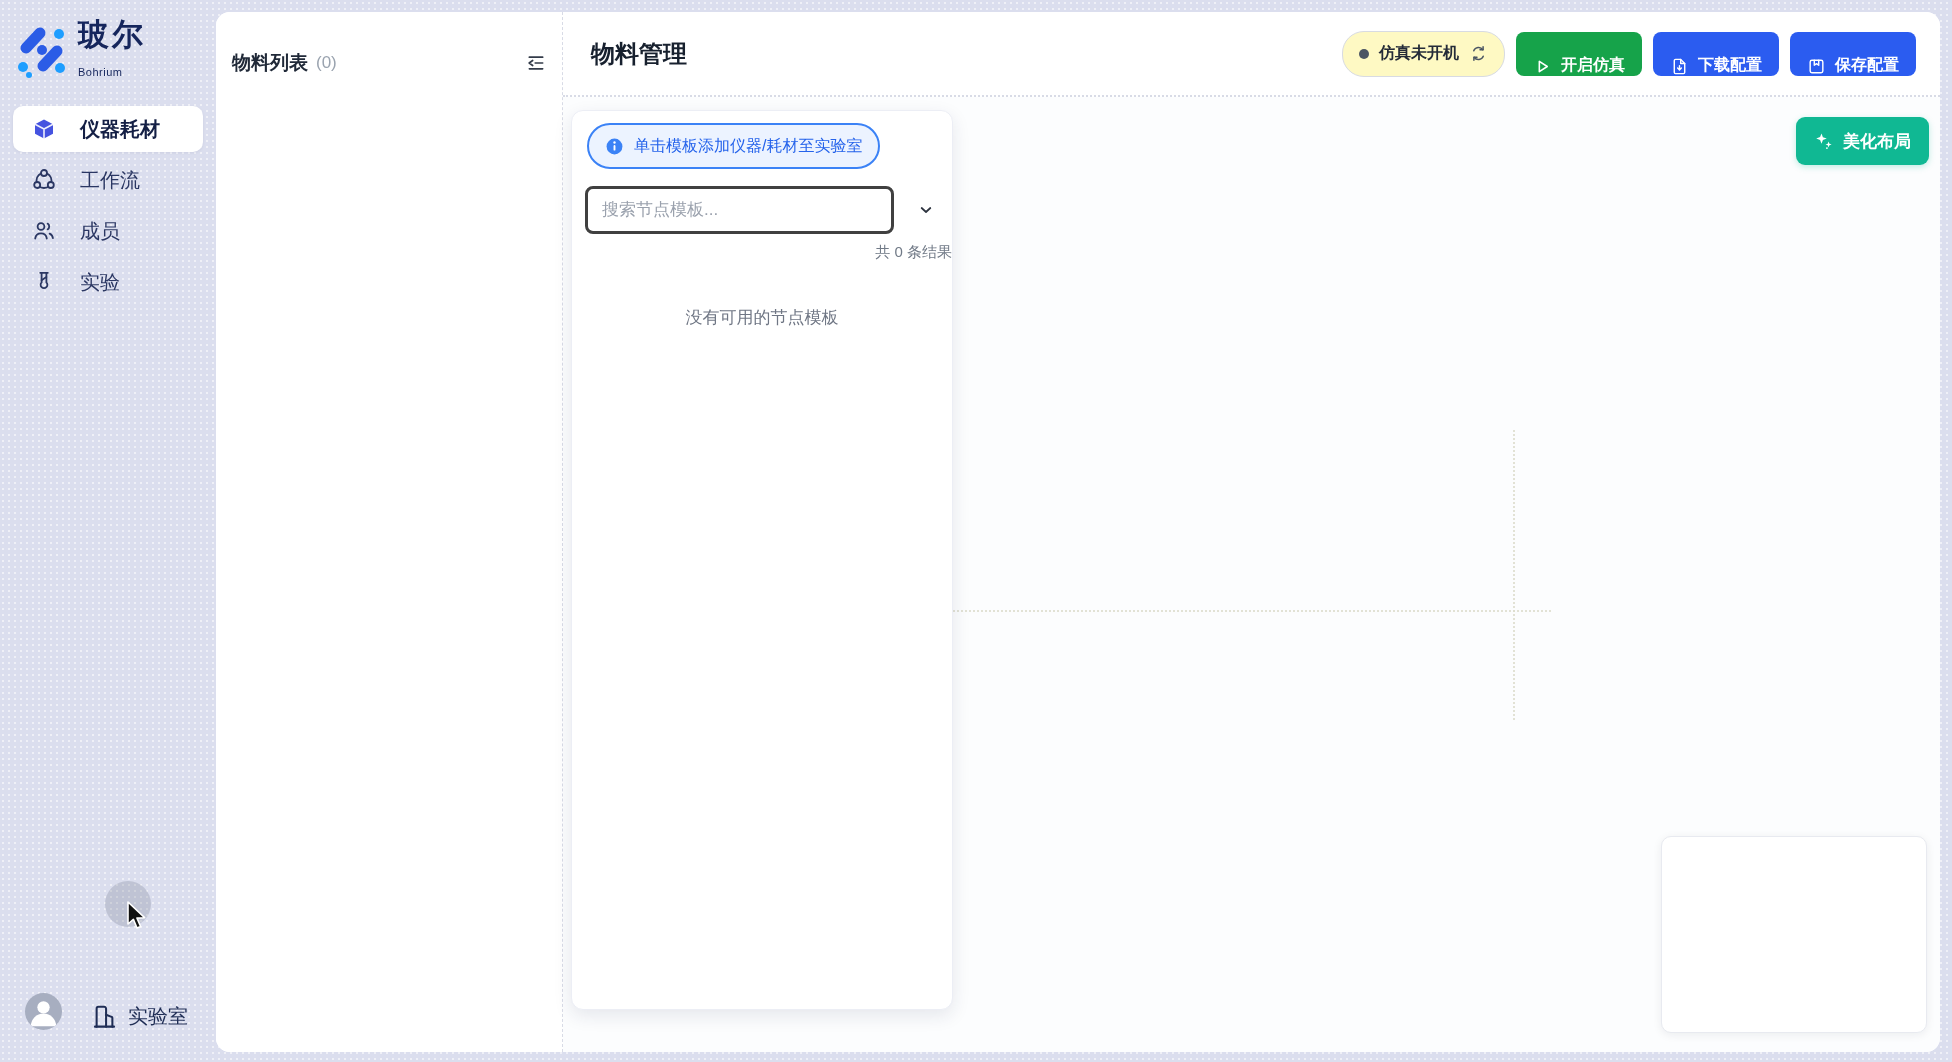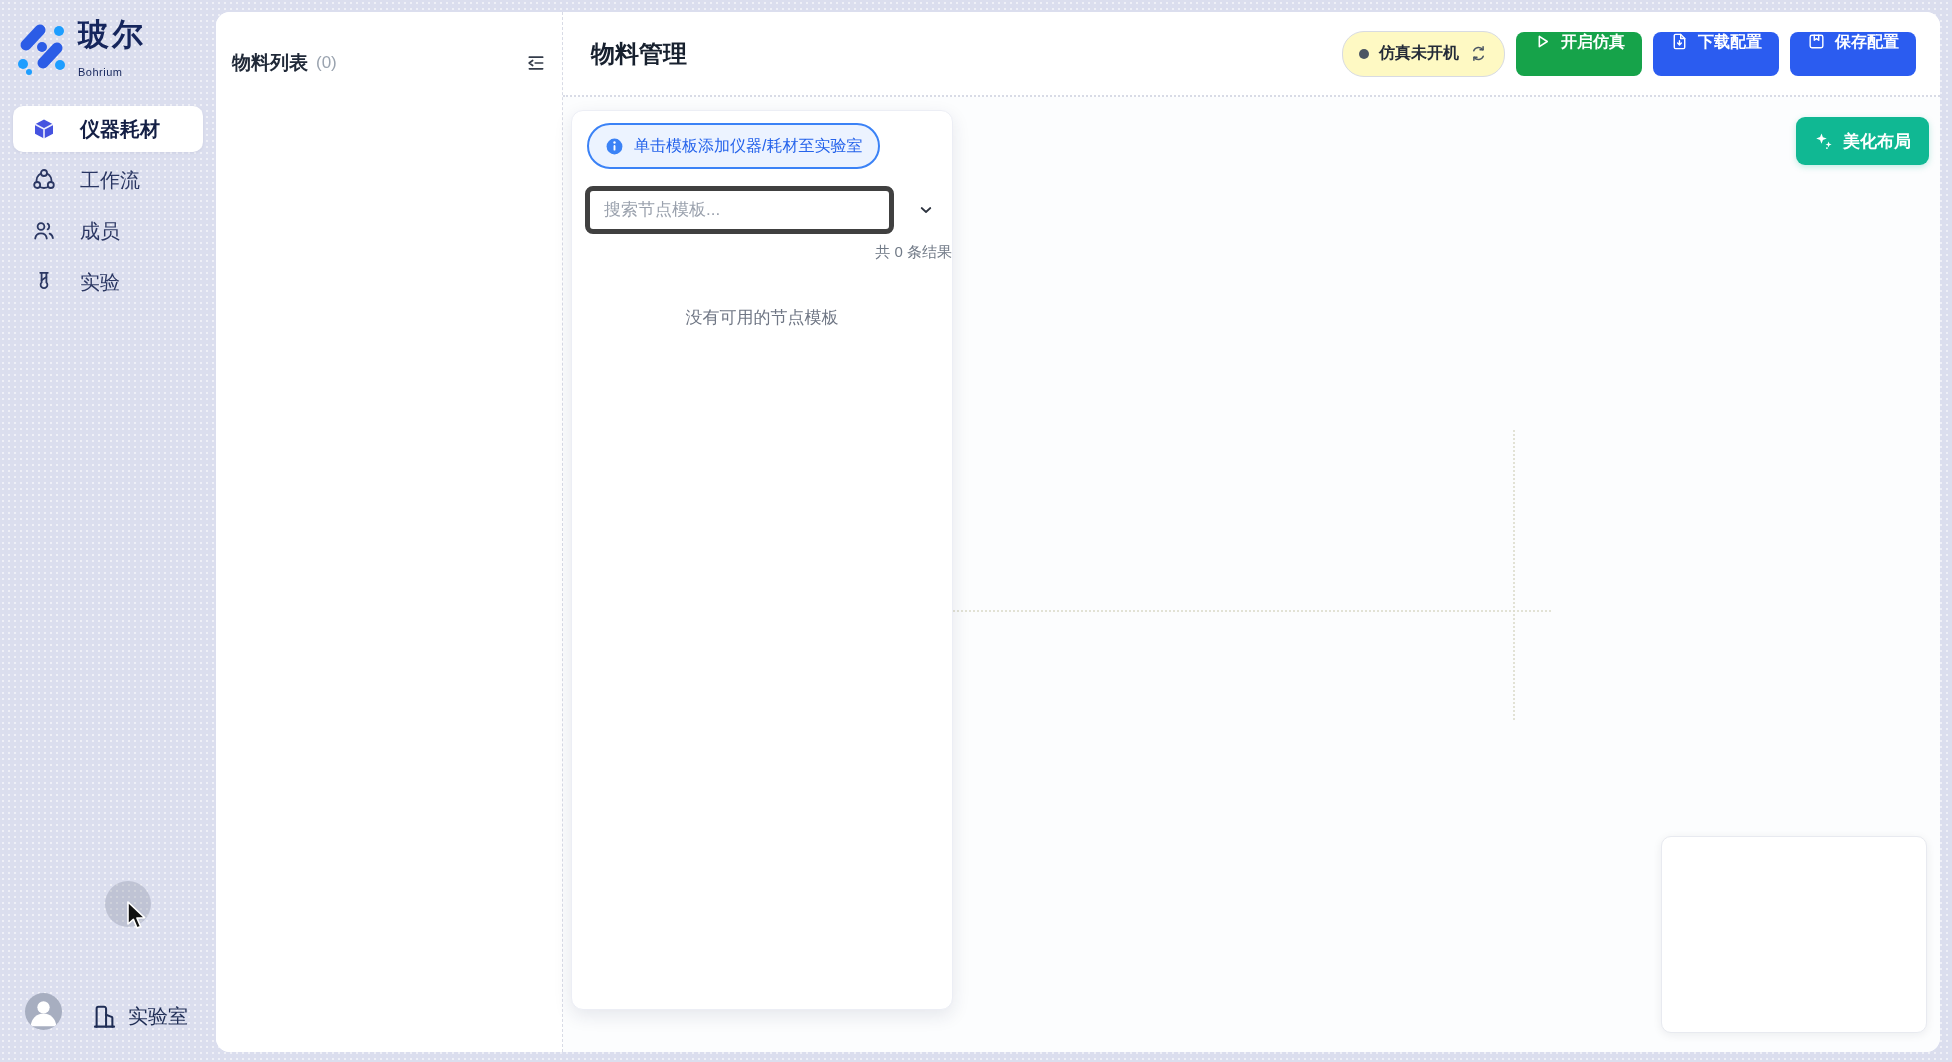--- a/index.html
+++ b/index.html
@@ -5,21 +5,21 @@
   html,body{margin:0;padding:0;}
   body{font-family:"Liberation Sans","DejaVu Sans",sans-serif;-webkit-font-smoothing:antialiased;}
   #app{position:relative;width:1952px;height:1062px;overflow:hidden;
        background-color:#dbdeee;
        background-image:radial-gradient(rgba(255,255,255,.55) 1px,transparent 1.3px);
        background-size:6px 6px;}
   svg{display:block;}
 
   
   .sidebar{position:absolute;left:0;top:0;width:216px;height:100%;}
-  .logo-row{position:absolute;left:16px;top:18px;display:flex;align-items:center;gap:12px;}
+  .logo-row{position:absolute;left:16px;top:18px;display:flex;align-items:flex-end;gap:12px;}
   .logo-text .zh{font-size:31px;font-weight:800;color:#15255c;letter-spacing:3px;line-height:1.1;}
   .logo-text .en{font-size:11px;font-weight:400;color:#15255c;letter-spacing:.5px;margin-top:14px;}
   .nav{position:absolute;left:0;top:106px;width:100%;display:flex;flex-direction:column;gap:5px;}
   .nav-item{display:flex;align-items:center;gap:24px;height:46px;margin:0 13px;padding-left:19px;
             border-radius:10px;color:#2b3763;font-size:20px;font-weight:500;cursor:pointer;}
   .nav-item.active{background:#fff;color:#141f45;font-weight:600;box-shadow:0 1px 3px rgba(30,40,90,.08);}
   .nav-item .ic{width:24px;height:24px;flex:0 0 24px;}
   .side-footer{position:absolute;left:25px;bottom:32px;display:flex;align-items:flex-end;}
   .avatar{width:37px;height:37px;border-radius:50%;background:#a7aec0;position:relative;overflow:hidden;}
   .side-footer .bld{margin-left:29px;}
@@ -38,42 +38,42 @@
   .list-head .fold{margin-left:auto;width:20px;height:20px;color:#333b49;cursor:pointer;}
 
   .canvas-area{position:absolute;left:346px;top:0;right:0;bottom:0;border-left:1px dashed #d8dbe6;}
   .canvas-head{position:absolute;left:0;right:0;top:0;height:85px;background:#fff;
                border-bottom:2px dotted #d8dbe6;display:flex;align-items:center;box-sizing:border-box;}
   .page-title{font-size:24px;font-weight:700;color:#17202e;margin-left:28px;}
   .head-actions{margin-left:auto;margin-right:24px;display:flex;align-items:center;gap:11px;}
   .status-pill{display:flex;align-items:center;gap:10px;height:44px;padding:0 16px;border:1px solid #d8dbe2;
                border-radius:22px;background:#fef9c3;font-size:16px;font-weight:600;color:#242b38;cursor:pointer;}
   .status-dot{width:10px;height:10px;border-radius:50%;background:#4b5563;}
-  .btn{display:flex;align-items:flex-start;gap:9px;height:44px;padding:0 17px;border:none;border-radius:8px;
+  .btn{display:flex;align-items:flex-end;gap:9px;height:44px;padding:0 17px;border:none;border-radius:8px;
        font-size:16px;font-weight:600;color:#fff;cursor:pointer;font-family:inherit;}
   .btn-green{background:#16a34a;}
   .btn-blue{background:#2b5cf0;}
 
   .canvas{position:absolute;left:0;right:0;top:85px;bottom:0;background:#fcfdfe;}
   .guide-h{position:absolute;left:390px;top:513px;width:598px;border-top:2px dotted #dedecf;opacity:.85;}
   .guide-v{position:absolute;left:950px;top:333px;height:290px;border-left:2px dotted #dedecf;opacity:.85;}
   .beautify{position:absolute;top:20px;right:11px;height:48px;display:flex;align-items:center;gap:9px;
             padding:0 18px;border:none;border-radius:9px;background:#10b893;color:#fff;font-size:17px;
             font-weight:600;cursor:pointer;font-family:inherit;box-shadow:0 2px 6px rgba(16,184,147,.25);}
   .minimap{position:absolute;right:13px;bottom:19px;width:264px;height:195px;background:#fff;
            border:1px solid #e8eaf0;border-radius:10px;box-shadow:0 2px 10px rgba(17,24,39,.07);}
 
   
   .tpl-panel{position:absolute;left:8px;top:13px;width:382px;height:900px;background:#fff;border-radius:12px;
              border:1px solid #eceef5;box-shadow:0 6px 18px rgba(30,40,80,.10);box-sizing:border-box;}
   .hint-banner{display:inline-flex;align-items:center;gap:10px;margin:12px 0 0 15px;height:46px;padding:0 16px;
                background:#ecf3ff;border:2px solid #3b82f6;border-radius:23px;color:#2563eb;font-size:16px;
                box-sizing:border-box;cursor:pointer;}
   .search-row{display:flex;align-items:center;margin:17px 12px 0 13px;}
-  .search-input{width:309px;height:48px;border:5px solid #404040;border-radius:8px;padding:0 14px;
+  .search-input{width:309px;height:48px;border:3px solid #404040;border-radius:8px;padding:0 14px;
                 font-size:17px;color:#333;outline:none;box-sizing:border-box;font-family:inherit;}
   .search-input::placeholder{color:#9aa1ad;}
   .chev{margin-left:auto;width:28px;height:28px;display:flex;align-items:center;justify-content:center;
         color:#2e3440;cursor:pointer;background:none;border:none;}
   .results-line{margin-top:9px;text-align:right;font-size:15px;color:#717a87;}
   .empty-line{margin-top:44px;text-align:center;font-size:17px;color:#6f7684;}
 </style>
 </head>
 <body>
 

